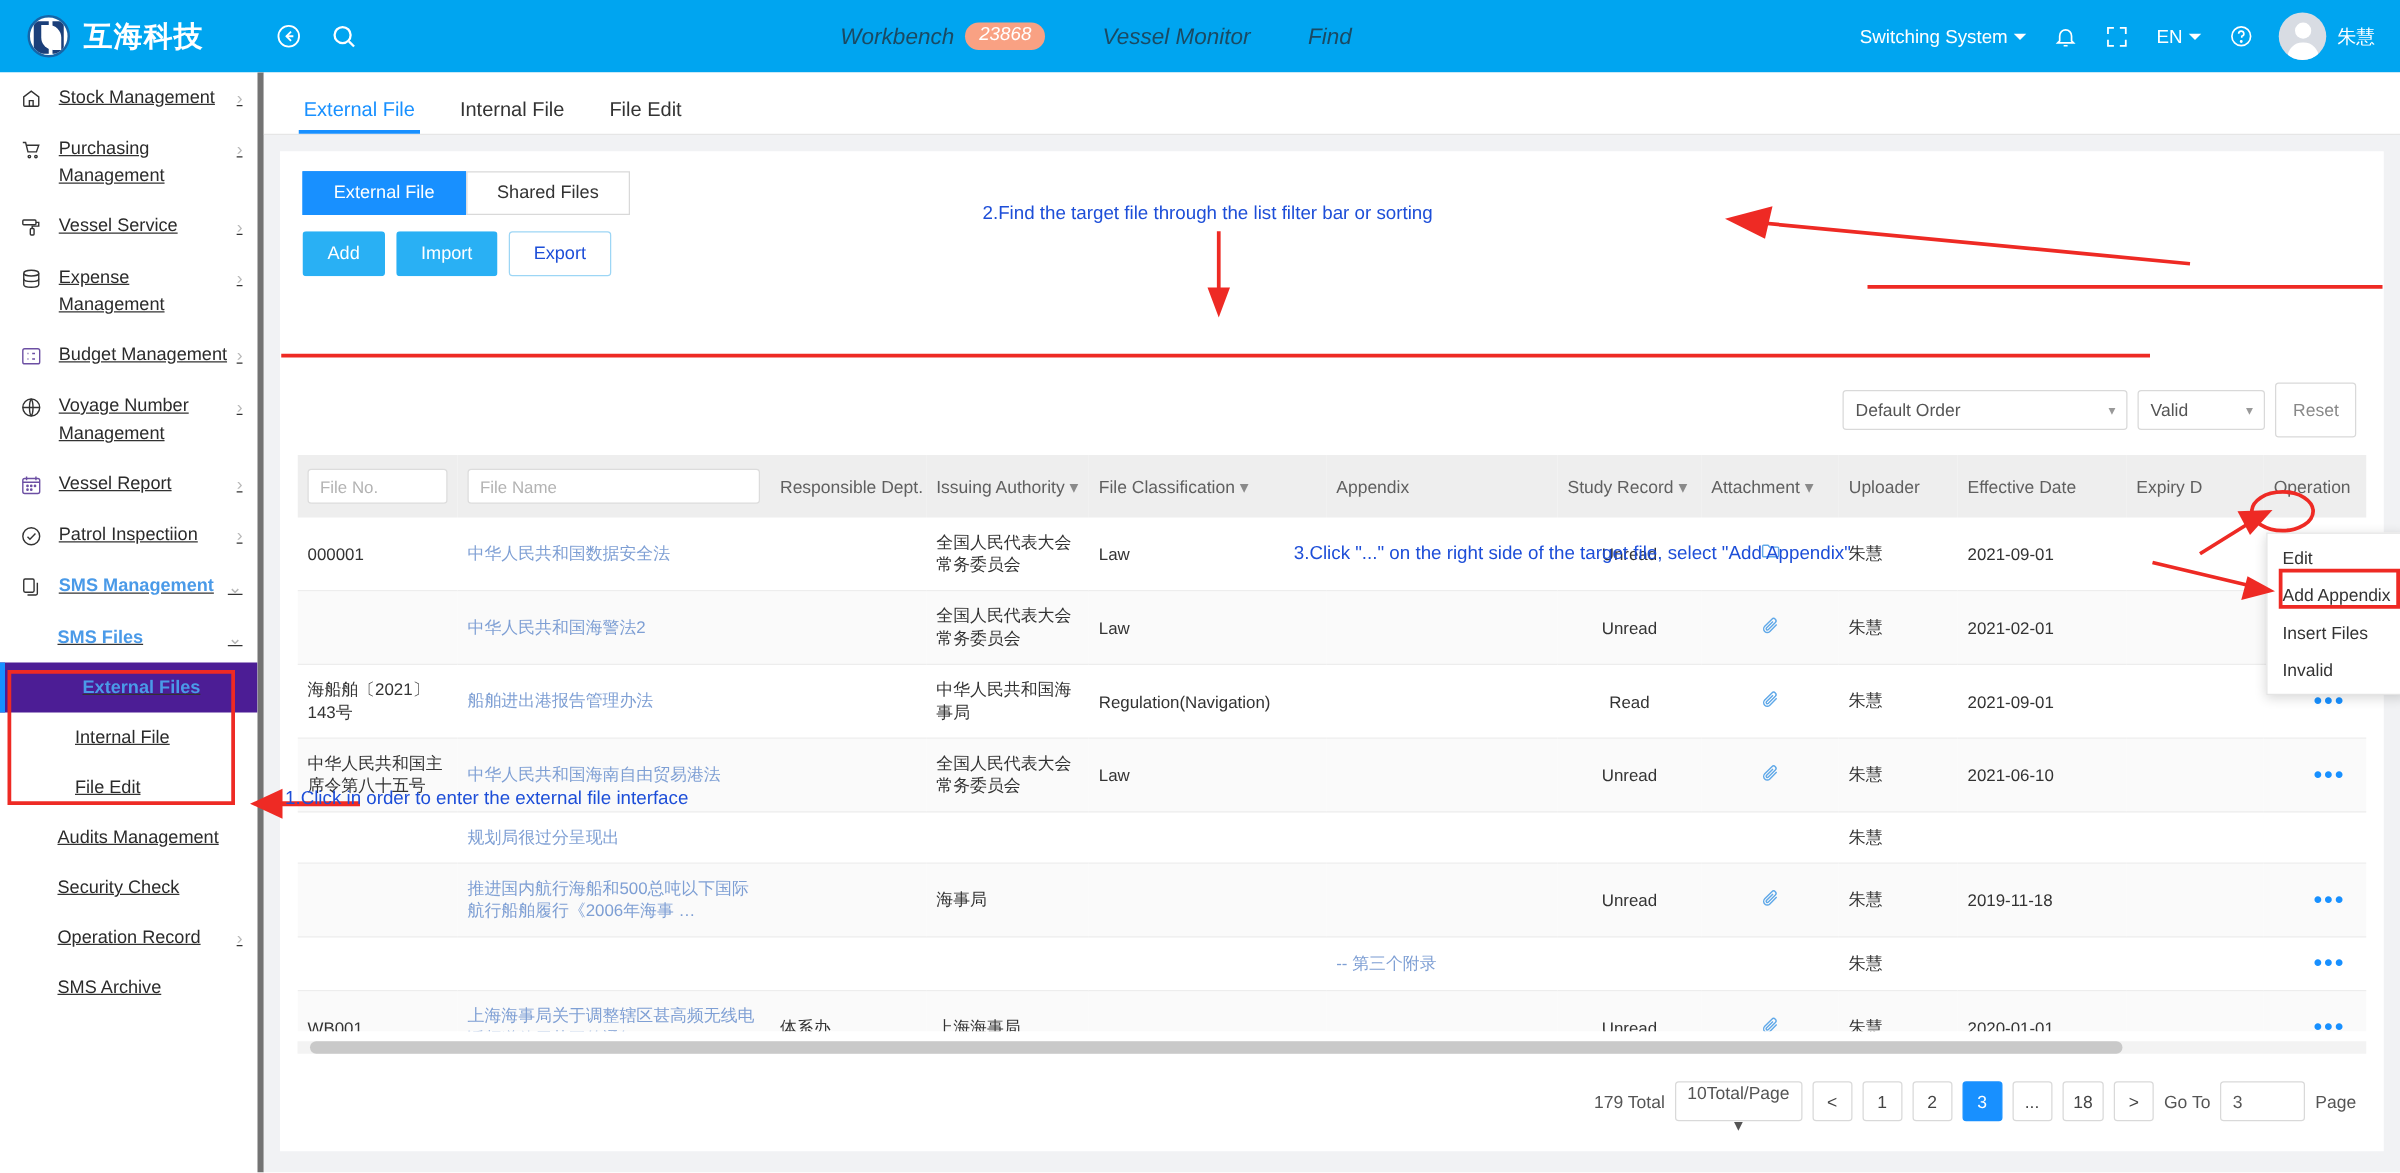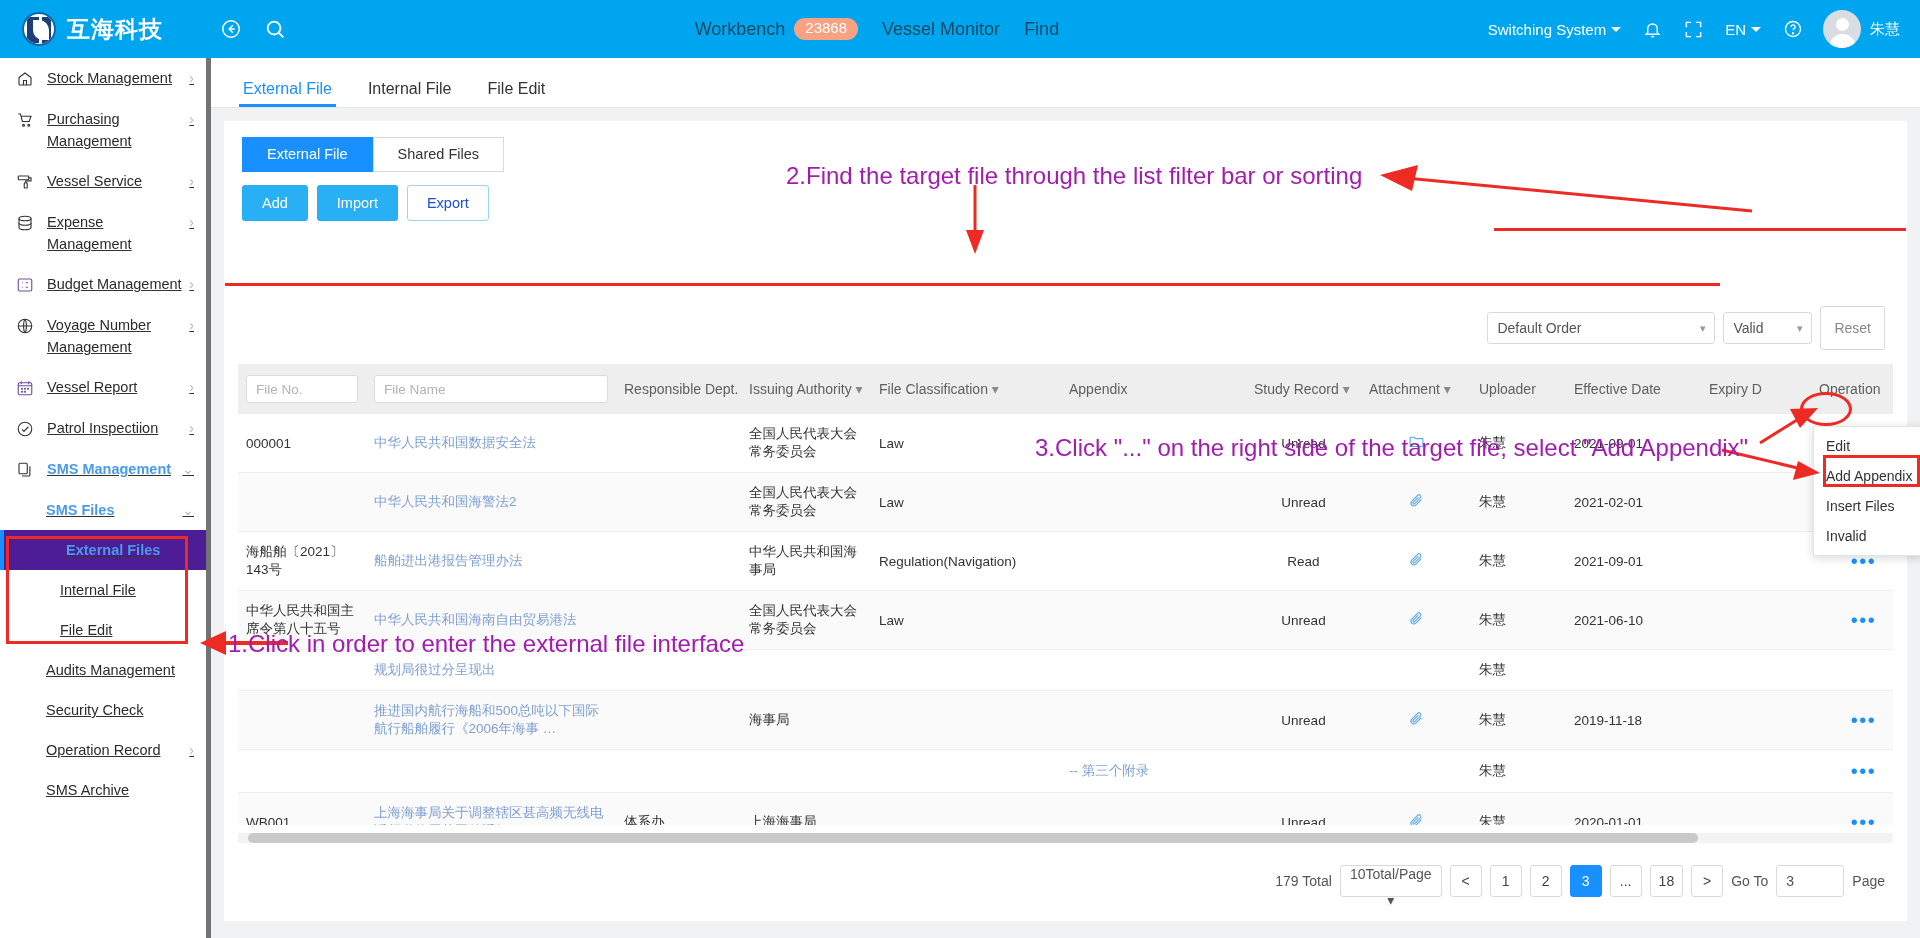--- a/index.html
+++ b/index.html
@@ -40,21 +40,21 @@
   .brand-name {
     color: #fff; font-size: 23px; font-weight: bold; margin-left: 11px;
     letter-spacing: 1px; white-space: nowrap;
   }
   .top-icon-btn {
     width: 26px; height: 26px; margin-left: 18px;
     display: flex; align-items: center; justify-content: center;
     color: #fff; cursor: pointer;
   }
   .top-center {
-    flex: 1; display: flex; align-items: flex-end; justify-content: center; gap: 24px;
+    flex: 1; display: flex; align-items: flex-end; justify-content: center; gap: 46px; font-style: italic;
   }
   .top-link {
     color: #1a4a63; font-size: 18px; cursor: pointer; white-space: nowrap;
     display: flex; align-items: center; gap: 9px;
   }
   .badge-count {
     background: #f9a183; color: #fff; font-size: 15px; font-weight: normal;
     border-radius: 12px; padding: 2px 11px 3px; line-height: 1.1;
   }
   .top-right {
@@ -145,21 +145,21 @@
   .order-controls {
     position: absolute; right: 22px; top: 185px; display: flex; align-items: center; gap: 8px;
   }
   .sel {
     border: 1px solid #d9d9d9; border-radius: 3px; background: #fff; height: 32px;
     display: flex; align-items: center; justify-content: space-between;
     padding: 0 9px; font-size: 14px; color: #555; cursor: pointer; gap: 10px;
   }
   .sel .chev { color: #999; font-size: 11px; }
   .sel.order { width: 228px; }
-  .sel.valid { width: 89px; }
+  .sel.valid { width: 102px; }
   .btn-reset {
     border: 1px solid #d9d9d9; border-radius: 3px; background: #fff; height: 44px;
     padding: 0 13px; font-size: 14px; color: #888; cursor: pointer; display: flex; align-items: center;
   }
 
   
   .table-wrap {
     position: absolute; left: 14px; right: 14px; top: 243px; bottom: 96px;
     overflow: hidden;
   }
@@ -218,21 +218,21 @@
   
   .ctx-menu {
     position: absolute; left: 1813px; top: 426px; width: 112px;
     background: #fff; border: 1px solid #e4e4e4; box-shadow: 0 2px 9px rgba(0,0,0,.16);
     z-index: 40; padding: 4px 0;
   }
   .ctx-item { padding: 7px 12px; font-size: 14px; color: #333; cursor: pointer; white-space: nowrap; }
 
   
   .anno {
-    position: absolute; color: #a21caf; font-size: 24px; z-index: 50;
+    position: absolute; color: #1d4ed8; font-size: 15px; z-index: 50;
     white-space: nowrap; font-family: "Liberation Sans", sans-serif;
   }
   .red-line { position: absolute; background: #ee2a24; z-index: 45; }
   .red-box { position: absolute; border: 3px solid #ee2a24; z-index: 46; pointer-events: none; }
   .red-ellipse {
     position: absolute; border: 3px solid #ee2a24; border-radius: 50%; z-index: 46; pointer-events:none;
   }
   svg.arrow-layer { position: absolute; left: 0; top: 0; width: 1920px; height: 938px; z-index: 48; pointer-events: none; }
 </style>
 </head>

